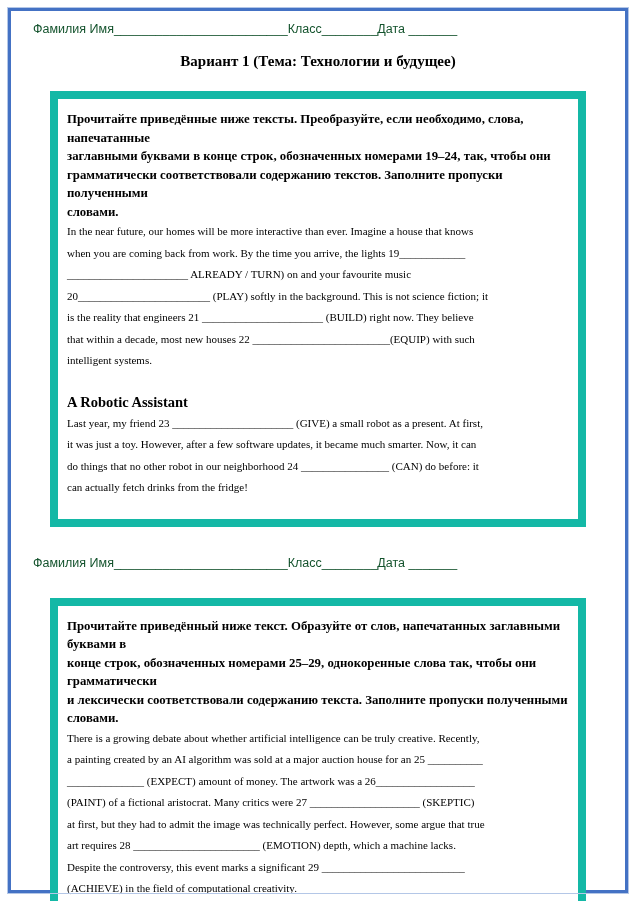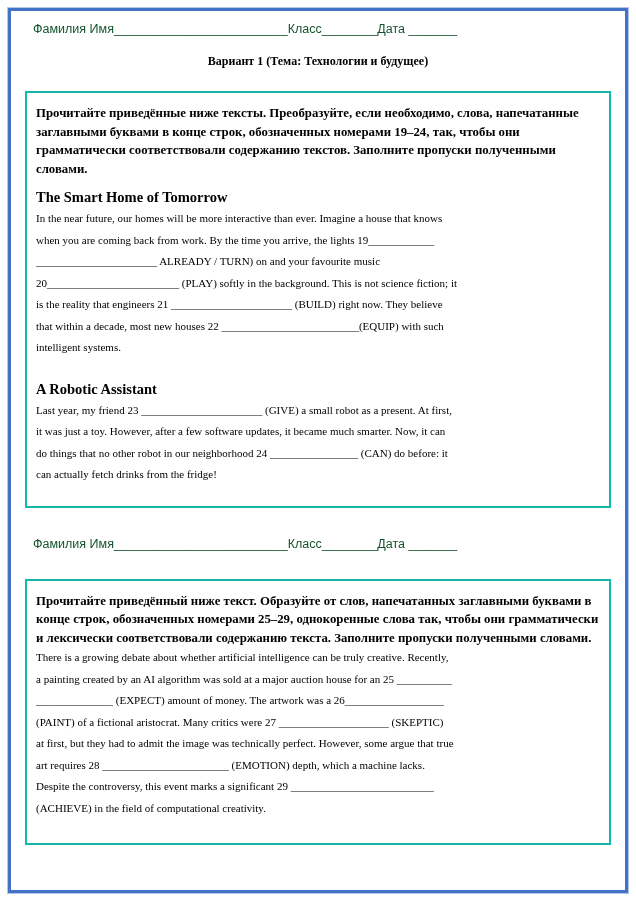--- a/index.html
+++ b/index.html
@@ -33,28 +33,28 @@
     font-size: 12.5px;
     line-height: 18px;
     color: #14532d;
     white-space: pre;
   }
   .page-title {
     margin-top: 13px;
     text-align: center;
     font-family: "Liberation Serif", serif;
     font-weight: bold;
-    font-size: 12px;
+    font-size: 15px;
     line-height: 20px;
     color: #000000;
   }
   .task-box {
-    width: 586px;
+    width: 536px;
     margin: 20px auto 0 auto;
-    border: 2px solid #14b8a6;
+    border: 8px solid #14b8a6;
     box-sizing: border-box;
     padding: 11px 7px 20px 9px;
     background: #ffffff;
   }
   .task-box.second {
     margin-top: 26px;
     padding-bottom: 24px;
   }
   .instructions {
     font-family: "Liberation Serif", serif;
@@ -95,21 +95,20 @@
     <div class="name-line">Фамилия Имя_________________________Класс________Дата _______</div>
 
     <div class="page-title">Вариант 1 (Тема: Технологии и будущее)</div>
 
     <div class="task-box">
       <div class="instructions">Прочитайте приведённые ниже тексты. Преобразуйте, если необходимо, слова, напечатанные
 заглавными буквами в конце строк, обозначенных номерами 19–24, так, чтобы они
 грамматически соответствовали содержанию текстов. Заполните пропуски полученными
 словами.</div>
 
-      <div class="section-heading">The Smart Home of Tomorrow</div>
       <div class="section-body">In the near future, our homes will be more interactive than ever. Imagine a house that knows
 when you are coming back from work. By the time you arrive, the lights 19____________
 ______________________ ALREADY / TURN) on and your favourite music
 20________________________ (PLAY) softly in the background. This is not science fiction; it
 is the reality that engineers 21 ______________________ (BUILD) right now. They believe
 that within a decade, most new houses 22 _________________________(EQUIP) with such
 intelligent systems.</div>
 
       <div class="section-heading gap">A Robotic Assistant</div>
       <div class="section-body">Last year, my friend 23 ______________________ (GIVE) a small robot as a present. At first,

